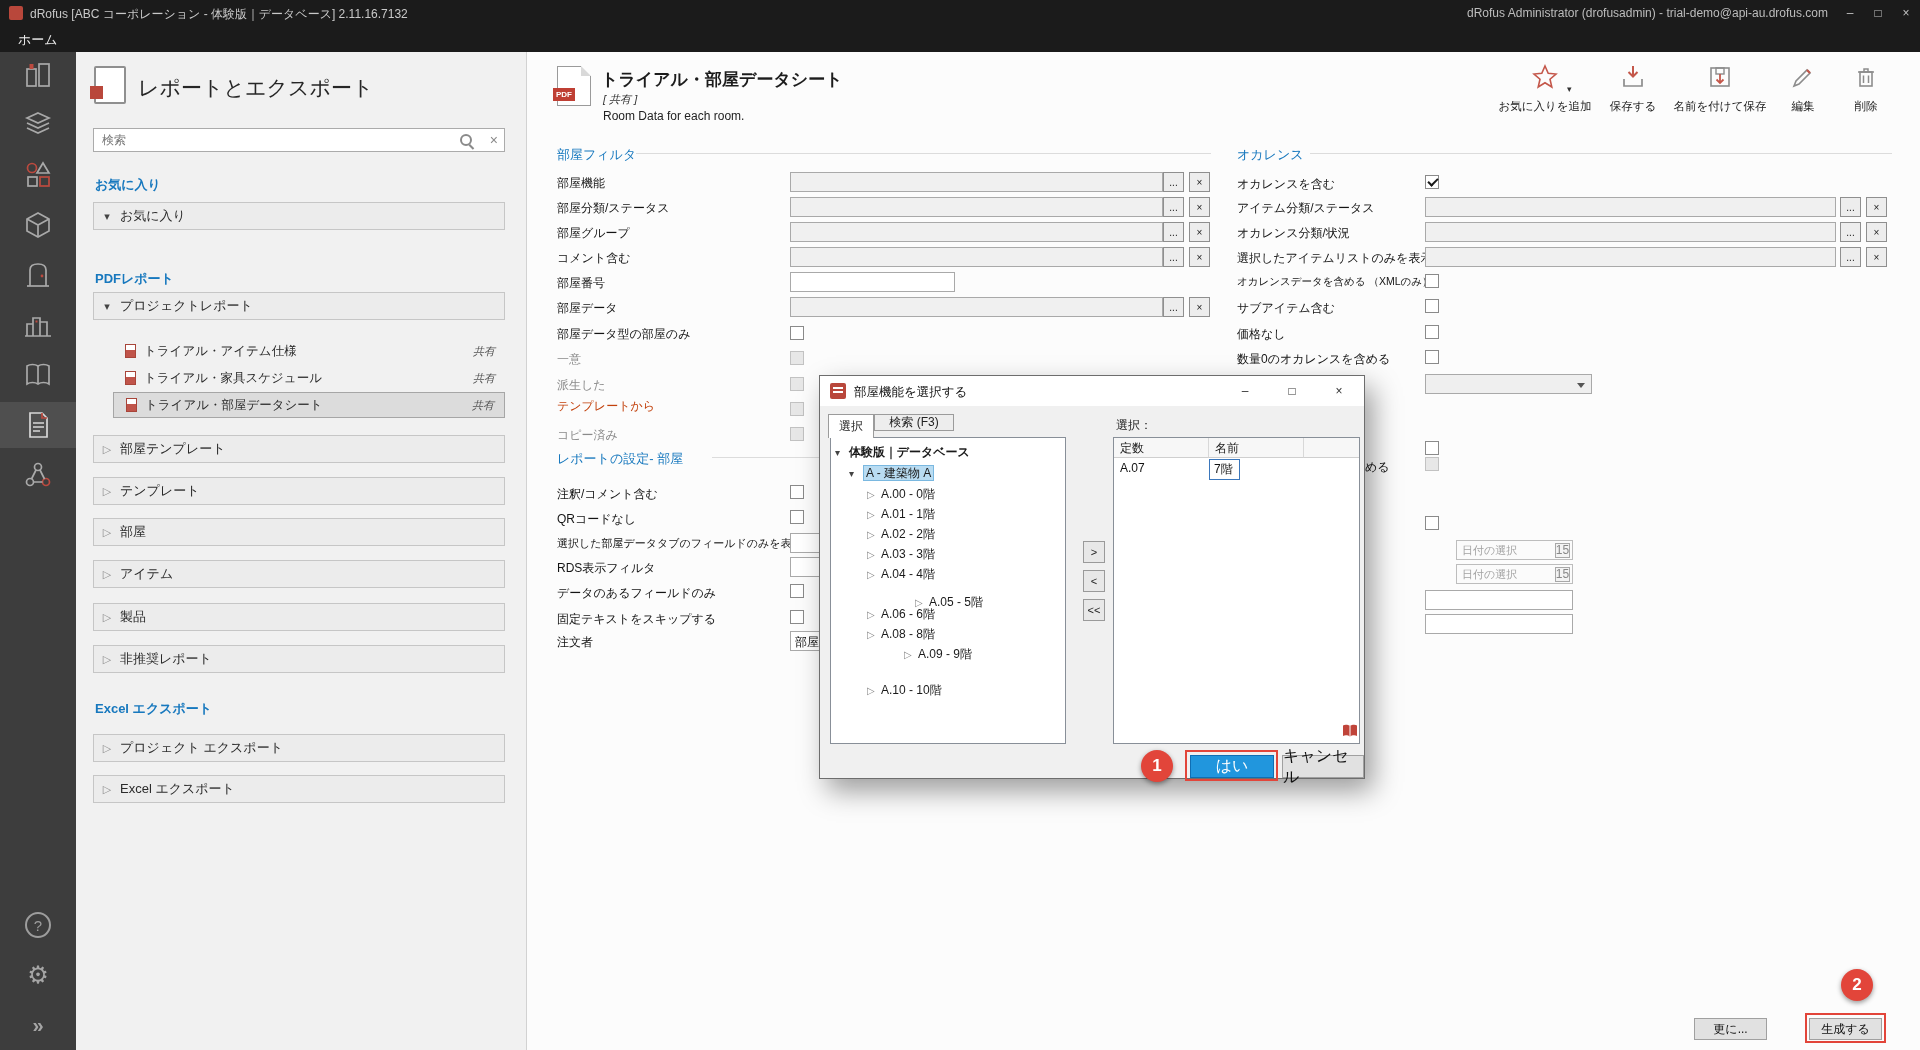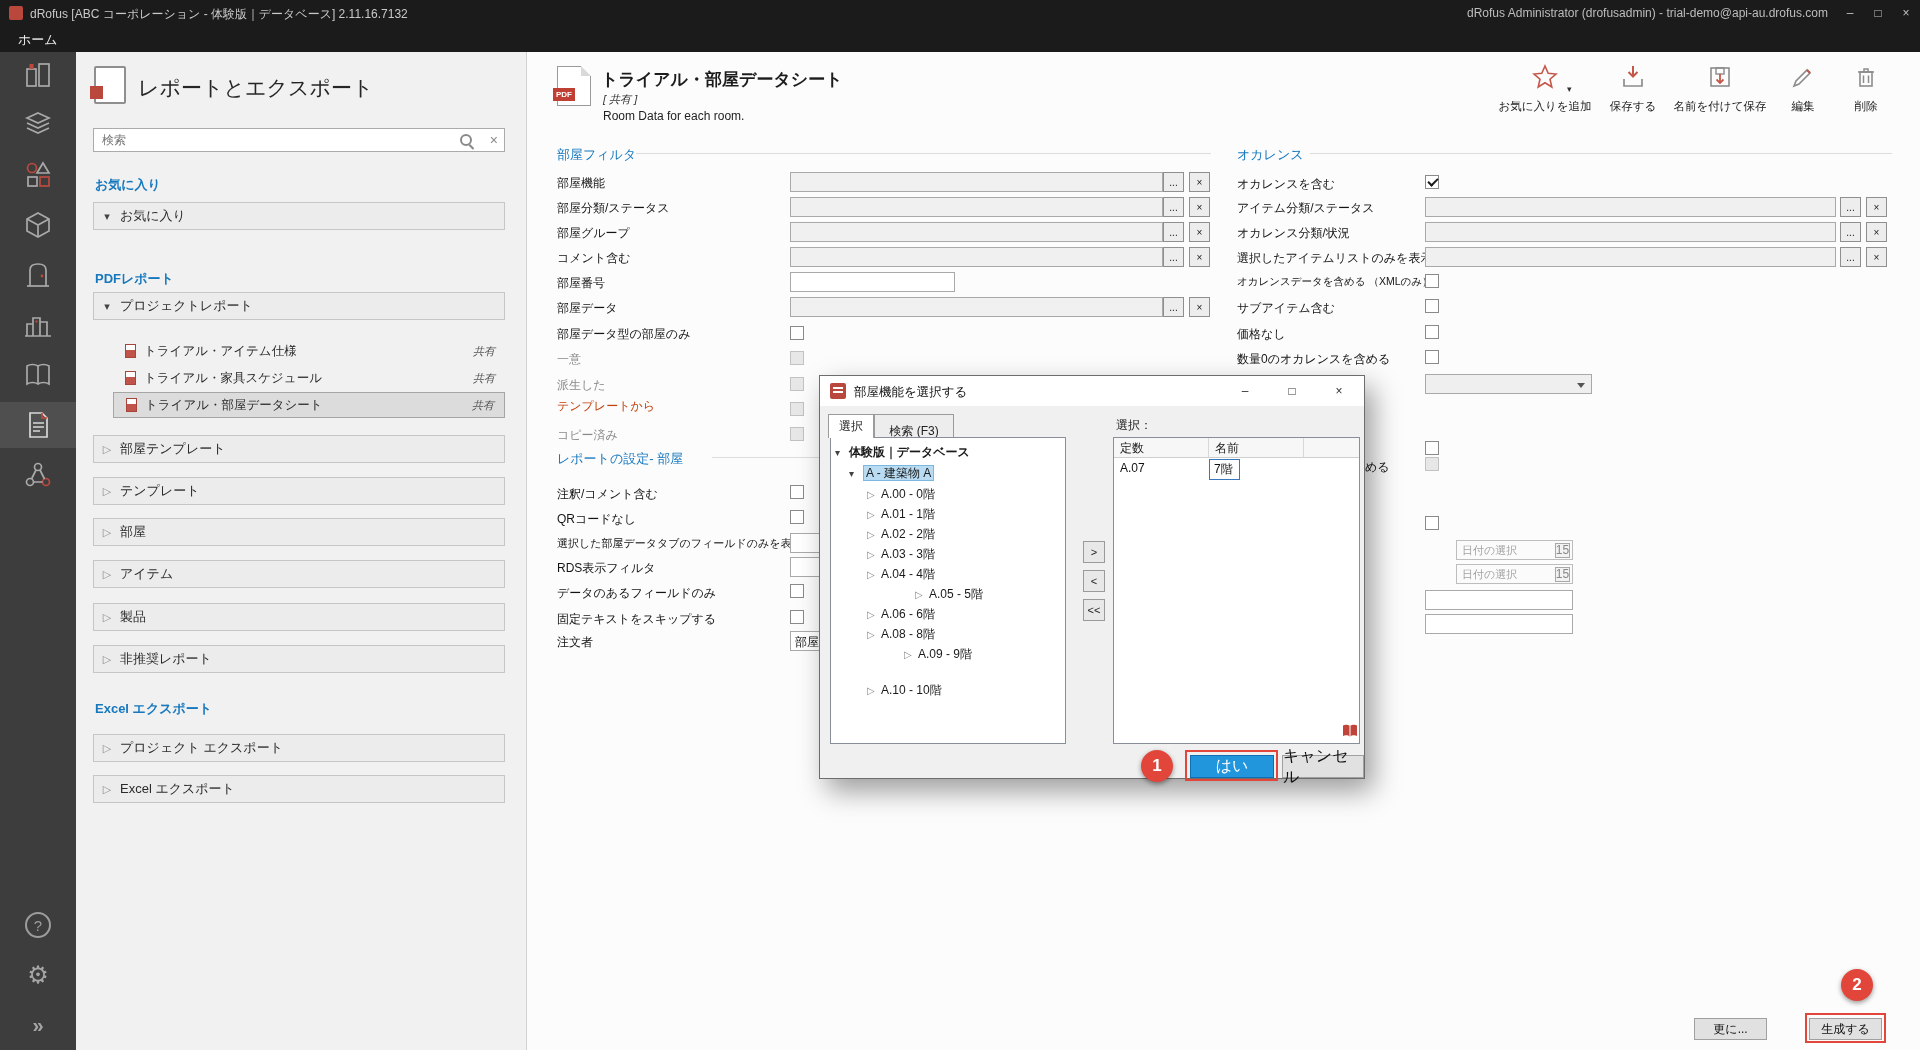--- a/index.html
+++ b/index.html
@@ -427,35 +427,35 @@
   <div class="abs dialog">
     <div class="dlg-titlebar">
       <div class="dlg-icon"></div>
       <div class="dlg-title">部屋機能を選択する</div>
       <div class="dlg-btn" style="left:403px;">–</div>
       <div class="dlg-btn" style="left:450px;">□</div>
       <div class="dlg-btn" style="left:497px;">×</div>
     </div>
 
     <div class="tab active" style="left:8px; top:38px; width:46px; height:24px;">選択</div>
-    <div class="tab inactive" style="left:54px; top:38px; width:80px; height:35px;">検索 (F3)</div>
+    <div class="tab inactive" style="left:54px; top:38px; width:80px; height:17px;">検索 (F3)</div>
 
     <div class="listpanel" style="left:10px; top:61px; width:236px; height:307px;">
       <div class="treerow" style="left:4px; top:6px; font-weight:bold;">
         <span class="ttri">▾</span><span>体験版｜データベース</span>
       </div>
       <div class="treerow" style="left:18px; top:27px;">
         <span class="ttri">▾</span><span class="tsel">A - 建築物 A</span>
       </div>
       <div class="treerow" style="left:36px; top:48px;"><span class="ttri c">▷</span><span>A.00 - 0階</span></div>
       <div class="treerow" style="left:36px; top:68px;"><span class="ttri c">▷</span><span>A.01 - 1階</span></div>
       <div class="treerow" style="left:36px; top:88px;"><span class="ttri c">▷</span><span>A.02 - 2階</span></div>
       <div class="treerow" style="left:36px; top:108px;"><span class="ttri c">▷</span><span>A.03 - 3階</span></div>
       <div class="treerow" style="left:36px; top:128px;"><span class="ttri c">▷</span><span>A.04 - 4階</span></div>
-      <div class="treerow" style="left:36px; top:148px;padding-left:48px;"><span class="ttri c">▷</span><span>A.05 - 5階</span></div>
+      <div class="treerow" style="left:36px; top:156px;padding-left:48px;"><span class="ttri c">▷</span><span>A.05 - 5階</span></div>
       <div class="treerow" style="left:36px; top:168px;"><span class="ttri c">▷</span><span>A.06 - 6階</span></div>
       <div class="treerow" style="left:36px; top:188px;"><span class="ttri c">▷</span><span>A.08 - 8階</span></div>
       <div class="treerow" style="left:37px; top:208px;margin-left:36px;"><span class="ttri c">▷</span><span>A.09 - 9階</span></div>
       <div class="treerow" style="left:36px; top:244px;"><span class="ttri c">▷</span><span>A.10 - 10階</span></div>
     </div>
 
     <div class="movebtn" style="top:165px;">&gt;</div>
     <div class="movebtn" style="top:194px;">&lt;</div>
     <div class="movebtn" style="top:223px;">&lt;&lt;</div>
 

